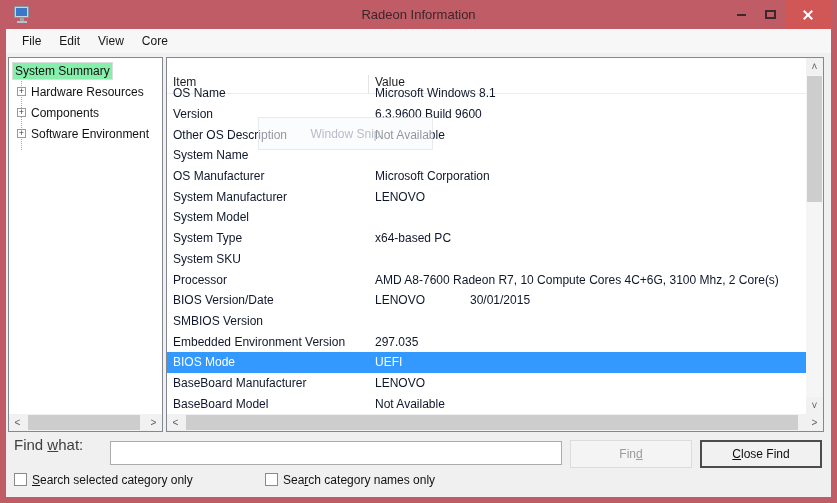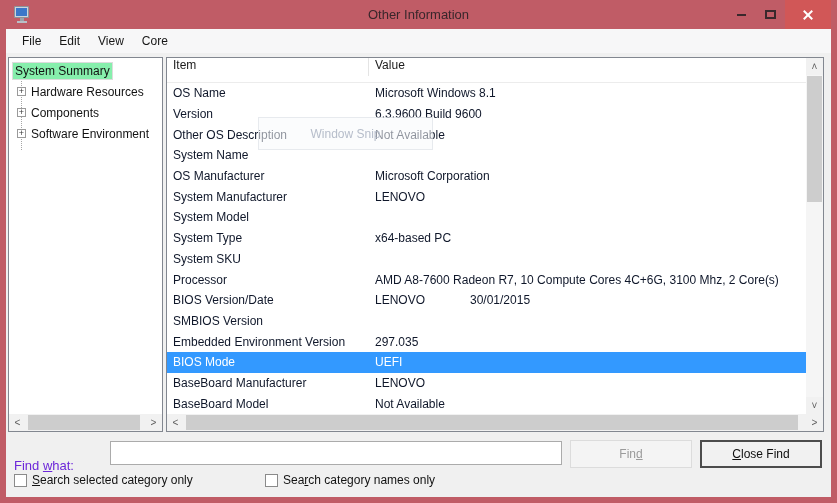--- a/index.html
+++ b/index.html
@@ -46,21 +46,21 @@
   
   .tree-items{position:absolute;left:0;top:2px;right:0;bottom:17px;overflow:hidden}
   .tree-line{position:absolute;left:12px;top:18px;height:72px;border-left:1px dotted #a5a5a5}
   .tree-item{position:relative;height:21px;display:flex;align-items:center;font-size:12px;white-space:nowrap;color:#121212}
   .expander{position:relative;z-index:1;width:9px;height:9px;margin:0 5px 0 8px;border:1px solid #9a9a9a;background:#fff;color:#3c3c3c;font-size:9px;line-height:7px;text-align:center;flex:none}
   .tree-label{overflow:hidden}
   .tree-item .solo{margin-left:3px;padding:1px 2px}
   .tsel{background:#86efac;border:1px solid #dcdcdc}
 
   
-  .list-header{position:absolute;left:0;top:0;right:17px;height:25px;display:flex;align-items:flex-start;background:#fff;border-bottom:1px solid #ececec;font-size:12px;color:#1b1b1b}
+  .list-header{position:absolute;left:0;top:0;right:17px;height:36px;display:flex;align-items:flex-end;background:#fff;border-bottom:1px solid #ececec;font-size:12px;color:#1b1b1b}
   .hc1{width:202px;flex:none;padding:0 0 4px 6px;border-right:1px solid #e4e4e4}
   .hc2{flex:1;padding:0 0 4px 6px}
   .details-rows{position:absolute;left:0;top:25px;right:17px;bottom:17px;overflow:hidden}
   .drow{display:flex;align-items:center;height:20.7px;font-size:12px;color:#0f172a;white-space:nowrap}
   .drow .c1{width:202px;flex:none;padding-left:6px;overflow:hidden}
   .drow .c2{flex:1;padding-left:6px;overflow:hidden}
   .drow.sel{background:var(--selection,#3399ff);color:#fff}
   .v1{display:inline-block;width:95px}
 
   
@@ -73,47 +73,47 @@
   .hscroll .lft{left:0;top:0}
   .hscroll .rgt{right:0;top:0}
   .hthumb{position:absolute;top:1px;height:15px;background:#cdcdcd}
   .details-pane .hthumb{left:19px;right:25px}
   .tree-pane .hthumb{left:19px;width:112px}
 
   
   .watermark{position:absolute;left:258px;top:117px;width:175px;height:33px;z-index:3;background:rgba(248,249,252,.55);border:1px solid rgba(195,200,210,.35);color:rgba(174,182,196,.9);font-size:12px;display:flex;align-items:center;justify-content:center}
 
   
-  .find-label{position:absolute;left:14px;top:458px;font-size:13px;color:#6d28d9}
+  .find-label{position:absolute;left:14px;top:436px;font-size:15px;color:#404040}
   .find-input{position:absolute;left:110px;top:441px;width:452px;height:24px;border:1px solid #ababab;background:#fff;padding:0 5px;font-family:"Liberation Sans","DejaVu Sans",sans-serif;font-size:12px;color:#111;outline:none}
   .btn{position:absolute;top:440px;width:122px;height:28px;display:flex;align-items:center;justify-content:center;font-size:12px}
   .btn-find{left:570px;background:#f4f4f4;border:1px solid #dcdcdc;color:#9b9b9b}
   .btn-close-find{left:700px;background:#f1f1f1;border:2px solid #4c4c4c;color:#0f0f0f}
 
   .checkrow{position:absolute;left:0;top:473px;width:837px;height:20px}
-  .cbwrap{position:absolute;top:0;display:flex;align-items:flex-end;font-size:12px;color:#121212}
+  .cbwrap{position:absolute;top:0;display:flex;align-items:flex-start;font-size:12px;color:#121212}
   .cbwrap:nth-child(1){left:14px}
   .cbwrap:nth-child(2){left:265px}
   .cbbox{width:13px;height:13px;border:1px solid #8a8a8a;background:#fff;margin-right:5px;flex:none}
 
   .ak{text-decoration:underline}
 </style>
 </head>
 <body>
 
 <div class="window">
 
   <div class="titlebar">
     <div class="app-icon">
       <span class="mon"></span>
       <span class="scr"></span>
       <span class="stand"></span>
       <span class="base"></span>
     </div>
-    <div class="title">Other Information</div>
+    <div class="title">Radeon Information</div>
     <div class="controls">
       <div class="ctrl min">
           <span class="glyph-min"></span>
         </div>
       <div class="ctrl max">
           <span class="glyph-max"></span>
         </div>
       <div class="ctrl close">
           <span class="glyph-close"></span>
         </div>

